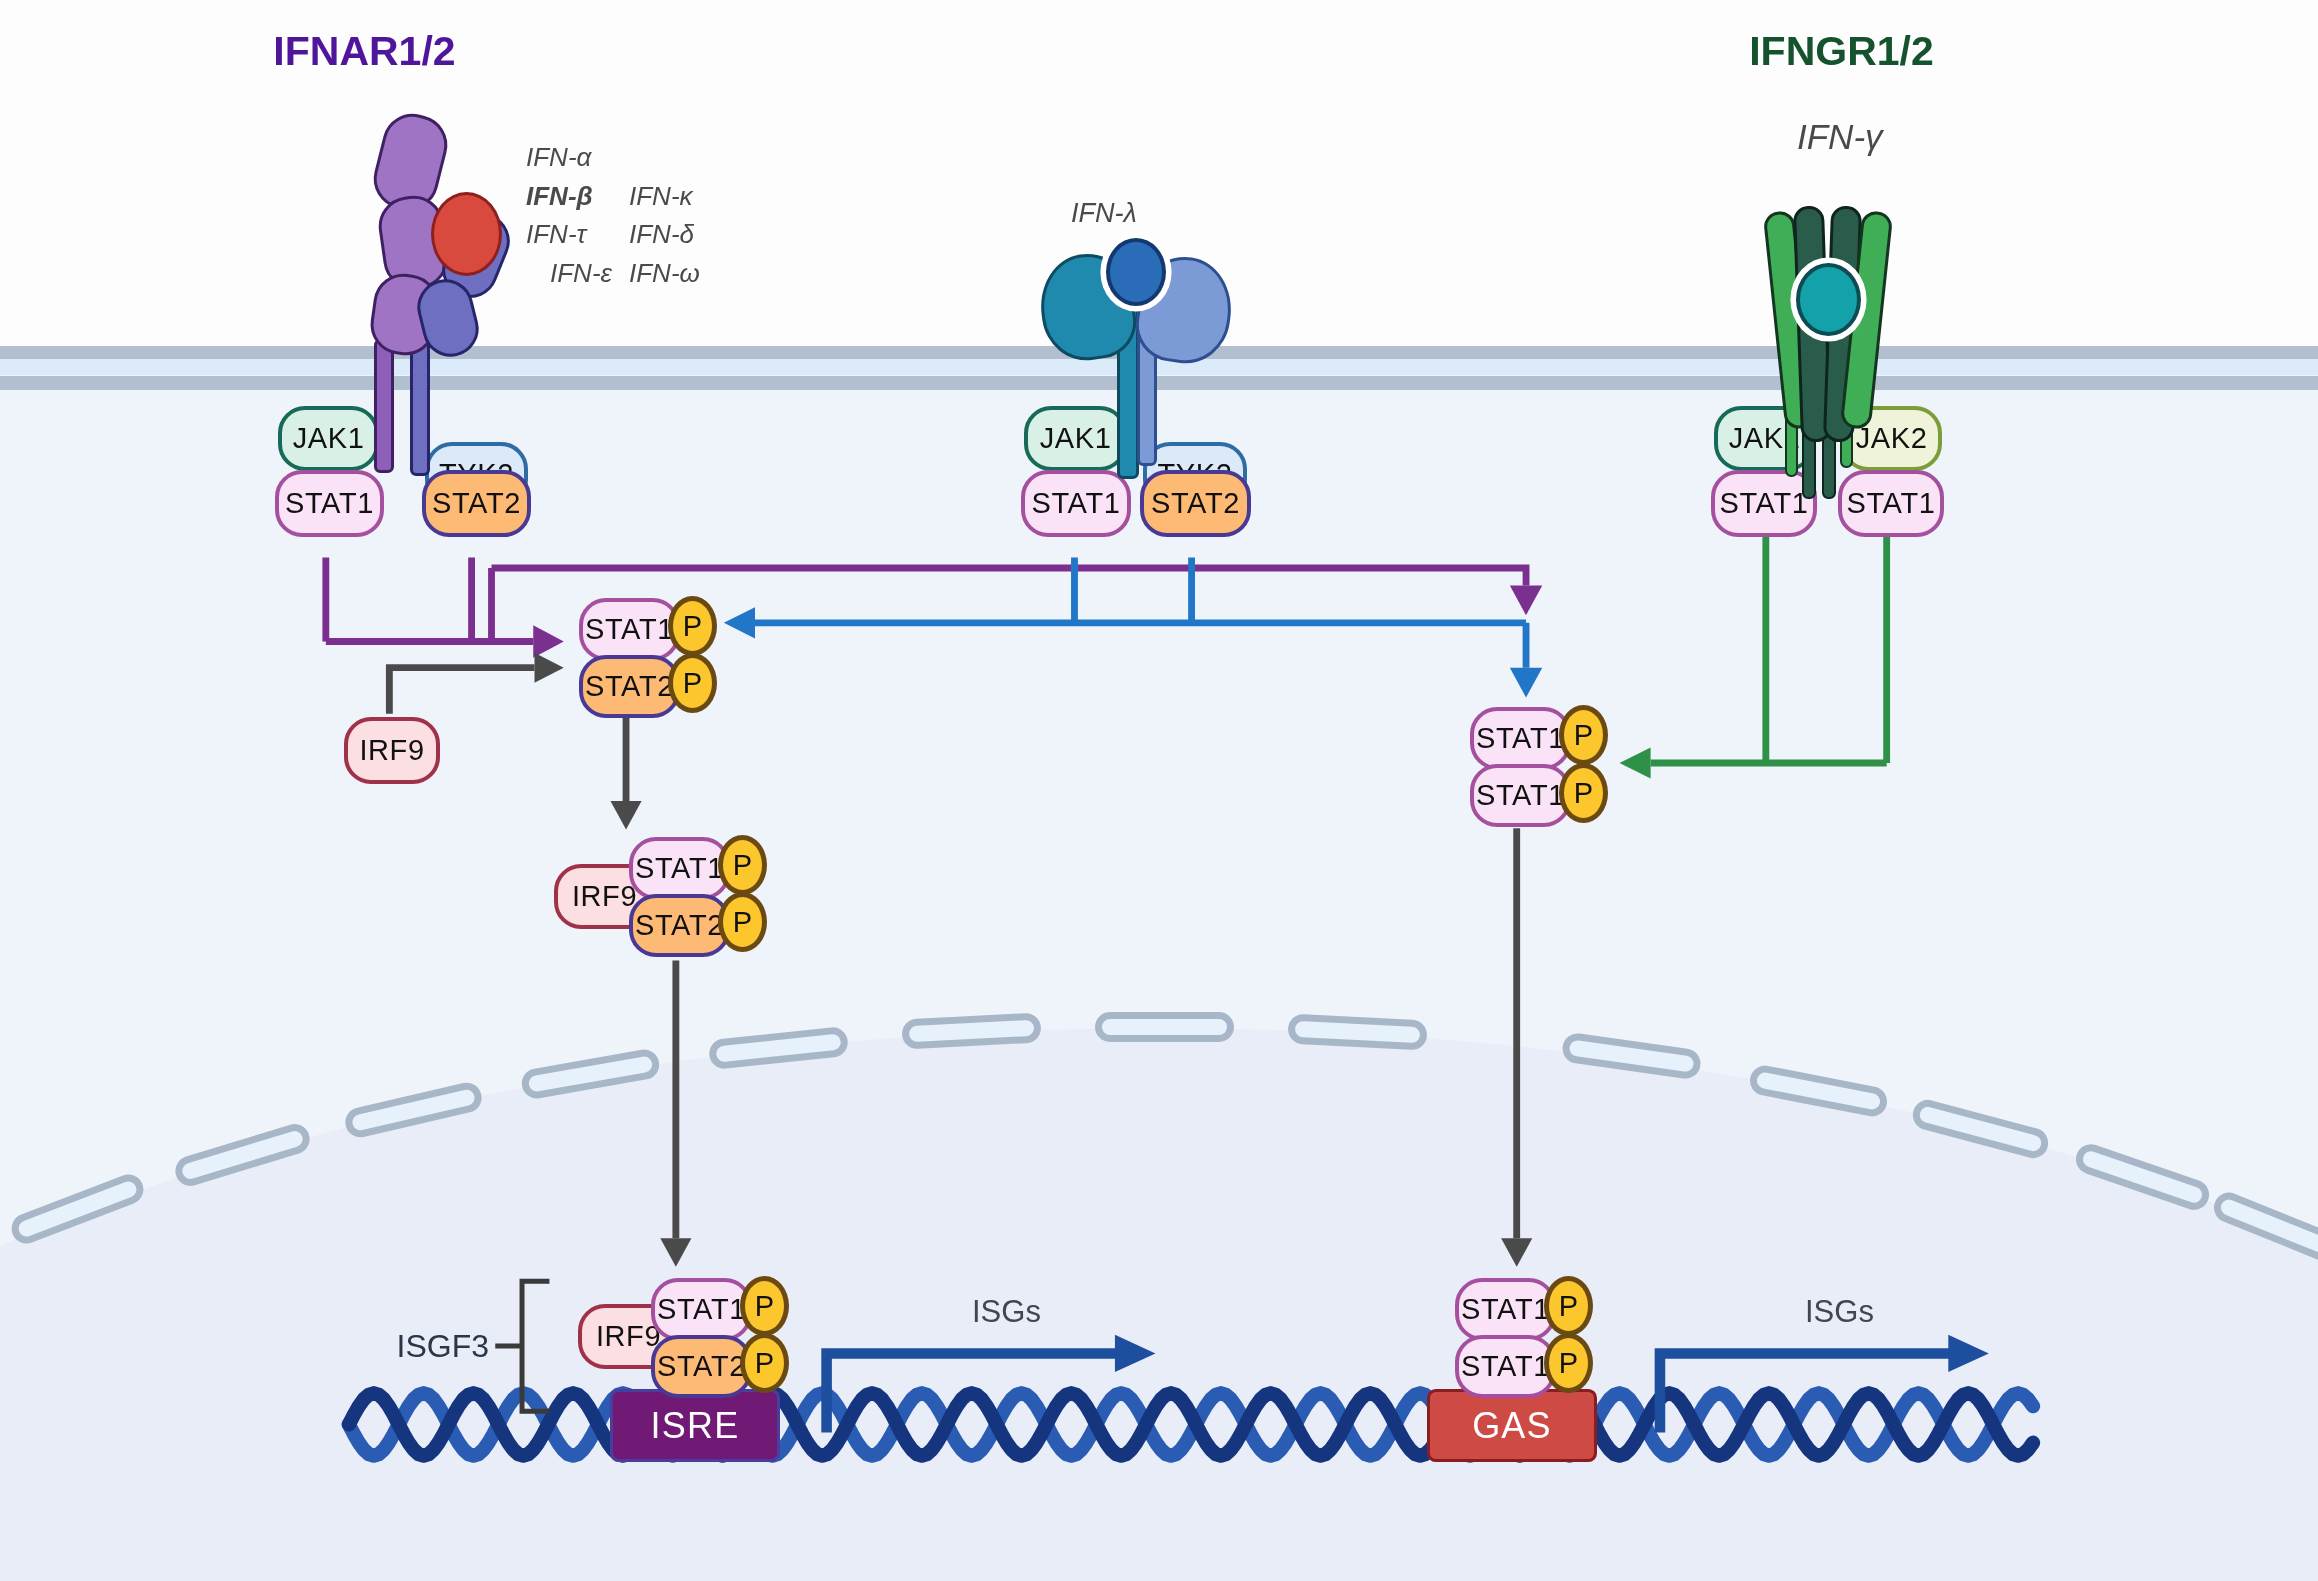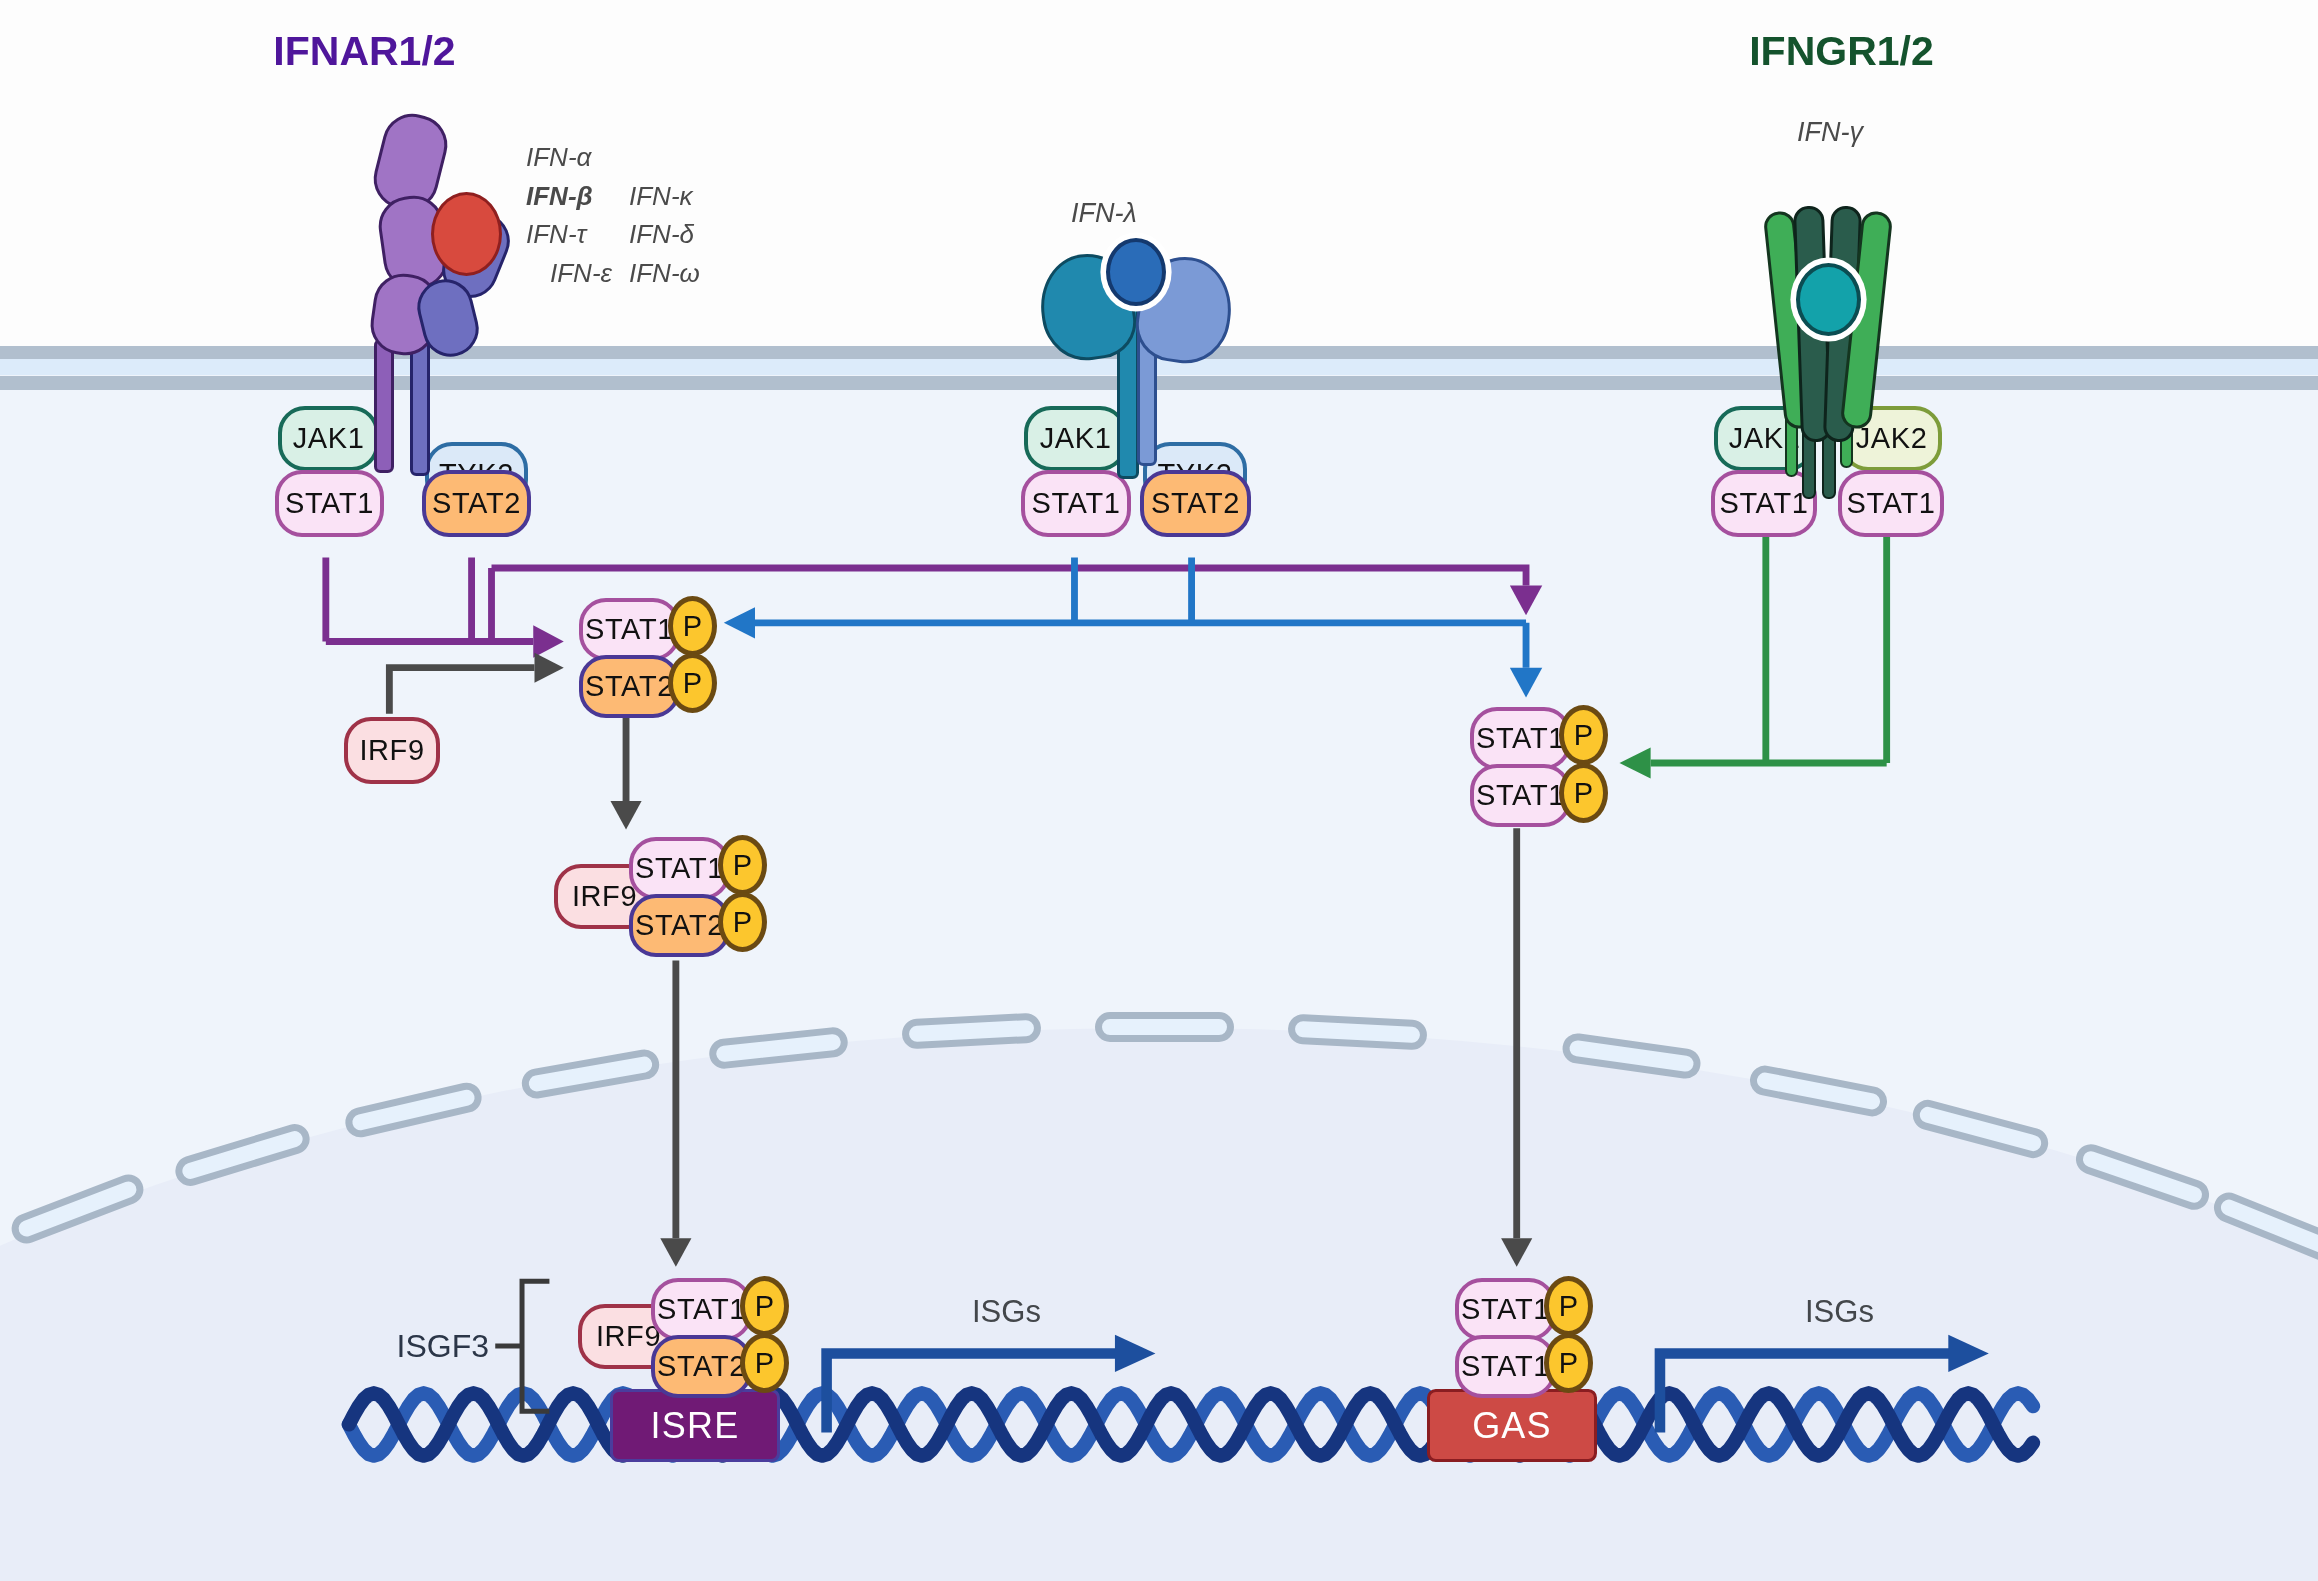--- a/index.html
+++ b/index.html
@@ -250,18 +250,18 @@
 <div class="abs title" style="left:1686px;top:28px;width:311px;color:#14532d;"><span>IFNGR1/2</span></div>
 
 <div class="abs lig" style="left:526px;top:142px;"><span>IFN-α</span></div>
 <div class="abs lig" style="left:526px;top:181px;font-weight:bold;"><span>IFN-β</span></div>
 <div class="abs lig" style="left:526px;top:219px;"><span>IFN-τ</span></div>
 <div class="abs lig" style="left:526px;top:258px;margin-left:24px;"><span>IFN-ε</span></div>
 <div class="abs lig" style="left:629px;top:181px;"><span>IFN-κ</span></div>
 <div class="abs lig" style="left:629px;top:219px;"><span>IFN-δ</span></div>
 <div class="abs lig" style="left:629px;top:258px;"><span>IFN-ω</span></div>
 <div class="abs lig" style="left:1071px;top:198px;font-size:27px;"><span>IFN-λ</span></div>
-<div class="abs lig" style="left:1797px;top:117px;font-size:27px;"><span>IFN-γ</span></div>
+<div class="abs lig" style="left:1797px;top:117px;font-size:35px;"><span>IFN-γ</span></div>
 
 <div class="abs lbl" style="left:374px;top:1328px;width:115px;text-align:right;font-size:32px;color:#2b3648;"><span>ISGF3</span></div>
 <div class="abs lbl" style="left:972px;top:1294px;font-size:31px;color:#43474b;"><span>ISGs</span></div>
 <div class="abs lbl" style="left:1805px;top:1294px;font-size:31px;color:#43474b;"><span>ISGs</span></div>
 
 
 </body></html>

